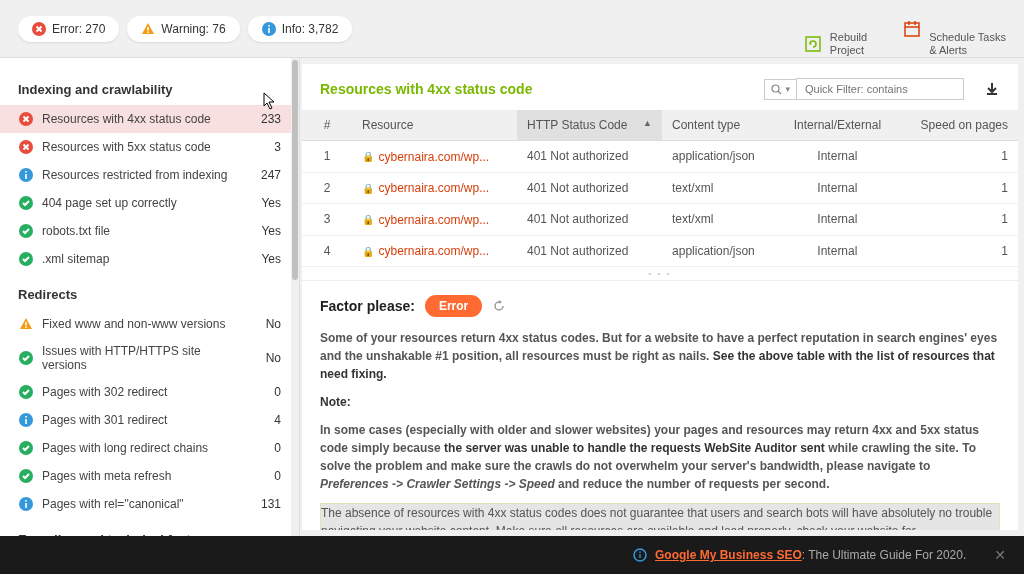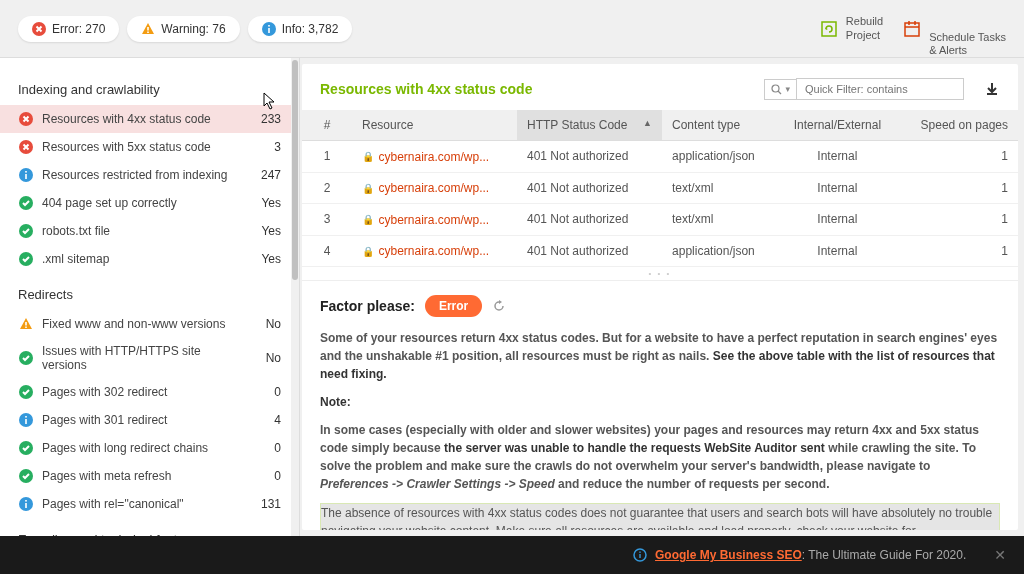--- a/index.html
+++ b/index.html
@@ -1,26 +1,26 @@
 <!DOCTYPE html>
 <html><head>
 <meta charset="utf-8">
 <style>
 * { margin:0; padding:0; box-sizing:border-box; font-family:-apple-system,BlinkMacSystemFont,"Segoe UI",Arial,sans-serif; }
 body { background:#2a2a2a; width:1024px; height:574px; overflow:hidden; }
 .app { background:#f0f0f0; width:1024px; height:536px; position:relative; }
 .topbar { height:58px; background:#f0f0f0; display:flex; align-items:center; padding:0 18px; gap:8px; border-bottom:1px solid #ddd; }
 .pill { display:inline-flex; align-items:center; background:#fff; border-radius:16px; padding:6px 14px; font-size:12px; color:#333; gap:6px; box-shadow:0 1px 2px rgba(0,0,0,0.1); }
-.topbar-right { margin-left:auto; display:flex; gap:20px; }
+.topbar-right { margin-left:auto; display:flex; gap:36px;align-items:flex-end; }
 .topbar-btn { display:flex; align-items:center; gap:8px; font-size:11px; color:#555; cursor:pointer; line-height:1.2; }
 .topbar-btn-icon { width:18px; height:18px; display:flex; align-items:center; justify-content:center; }
 .main { display:flex; height:478px; }
 .sidebar { width:300px; background:#fff; overflow-y:auto; border-right:1px solid #ddd; position:relative; }
 .sidebar-inner { padding:10px 0 20px 0; }
-.section-header { font-weight:normal; font-size:13px; color:#333; padding:14px 18px 8px 18px; }
+.section-header { font-weight:bold; font-size:13px; color:#333; padding:14px 18px 8px 18px; }
 .sidebar-row { display:flex; align-items:center; padding:6px 18px; font-size:12px; color:#444; cursor:pointer; }
 .sidebar-row.active { background:#f8e0e0; }
 .sidebar-row .icon { width:16px; height:16px; margin-right:8px; flex-shrink:0; display:flex; align-items:center; justify-content:center; }
 .sidebar-row .label { flex:1; }
 .sidebar-row .value { font-weight:normal; font-size:12px; color:#333; min-width:34px; text-align:right; }
 .content { flex:1; display:flex; flex-direction:column; background:#fff; margin:6px 6px 6px 2px; border-radius:2px; overflow:hidden; }
 .content-header { display:flex; align-items:center; padding:14px 18px 10px 18px; gap:10px; }
 .content-title { color:#7ab800; font-weight:bold; font-size:14px; flex:1; }
 .search-wrap { display:flex; align-items:center; }
 .search-btn { border:1px solid #ccc; border-right:none; padding:4px 6px; background:#fff; font-size:11px; color:#888; display:flex; align-items:center; }

